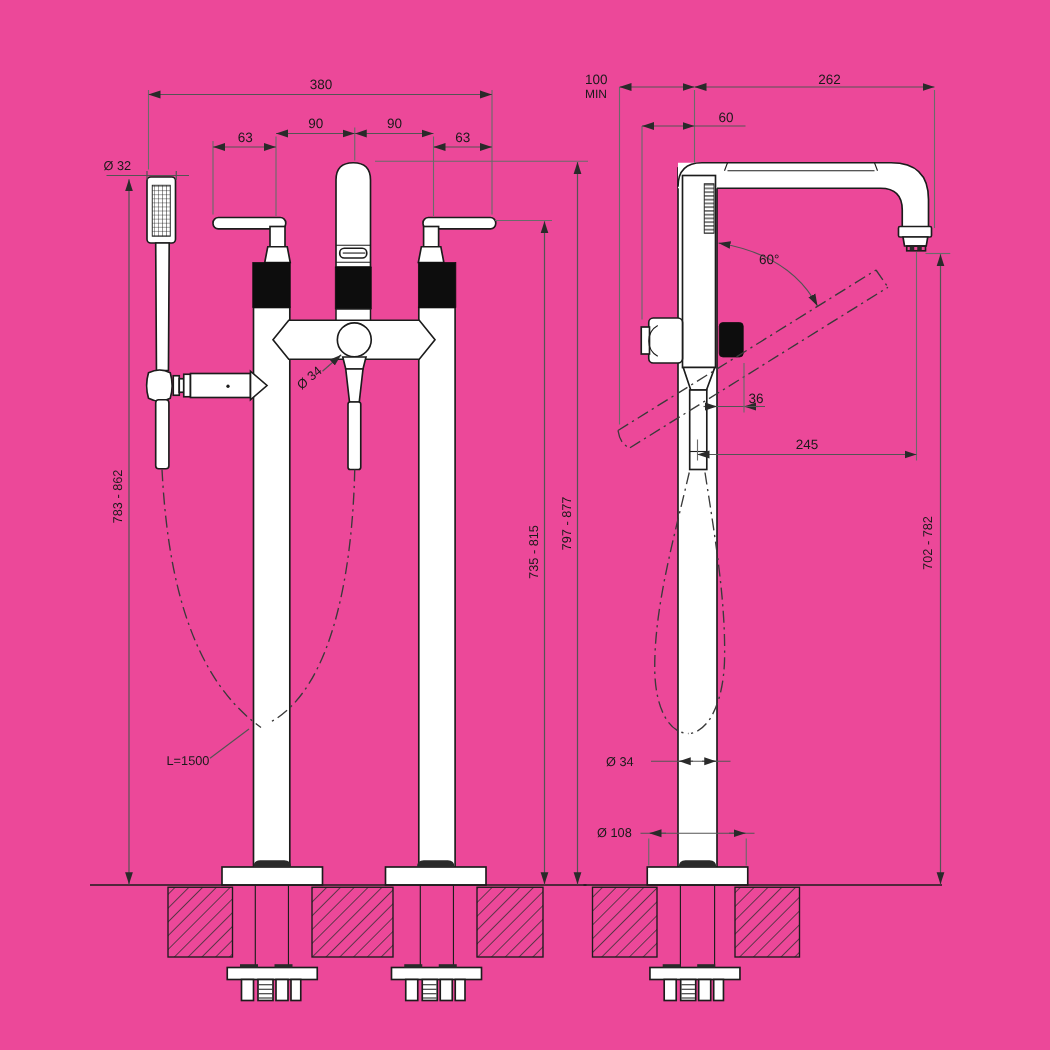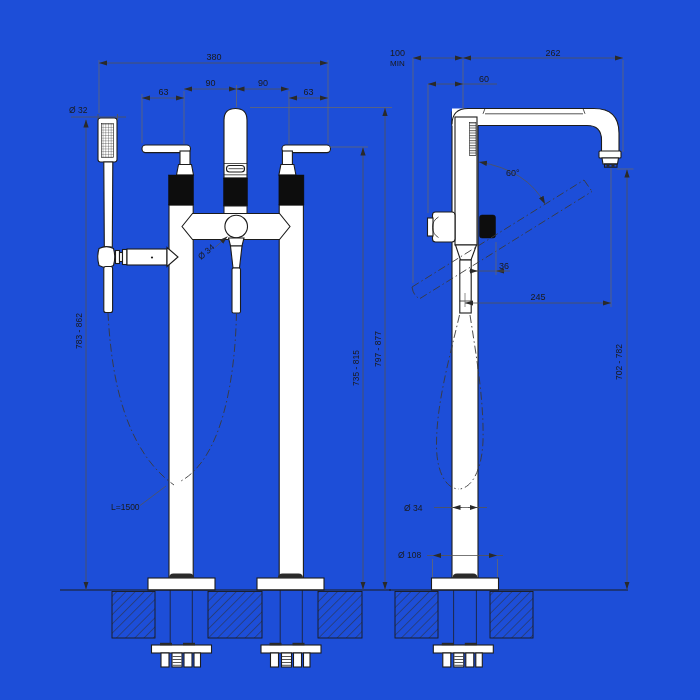--- a/index.html
+++ b/index.html
@@ -1,16 +1,16 @@
 <!DOCTYPE html>
 <html><head>
 <meta charset="utf-8">
 <style>
   html,body{margin:0;padding:0;background:#ffffff;}
-  .sheet{position:relative;width:700px;height:700px;background:#1d4ed8;overflow:hidden;}
+  .sheet{position:relative;width:700px;height:700px;background:#ec4899;overflow:hidden;}
   svg{position:absolute;inset:0;}
   text{font-family:"Liberation Sans","DejaVu Sans",sans-serif;fill:#1a1a1a;}
   .dim-t{font-size:9px;}
   .dim-s{font-size:8.5px;}
   .dim-xs{font-size:8px;}
   .outline{stroke:#1c1c1c;stroke-width:1.1;fill:#fff;}
   .outline-nf{stroke:#1c1c1c;stroke-width:1.1;fill:none;}
   .thin{stroke:#1c1c1c;stroke-width:0.75;fill:none;}
   .solid{fill:#0d0d0d;stroke:#0d0d0d;stroke-width:0.5;}
   .darkfill{fill:#2a2a2a;stroke:none;}

